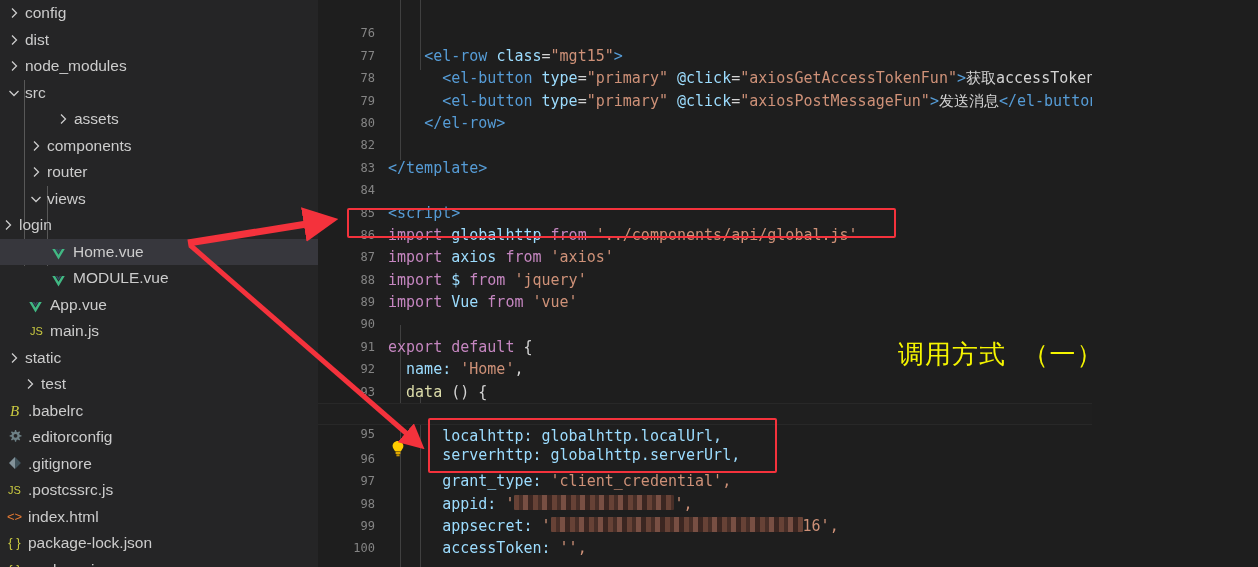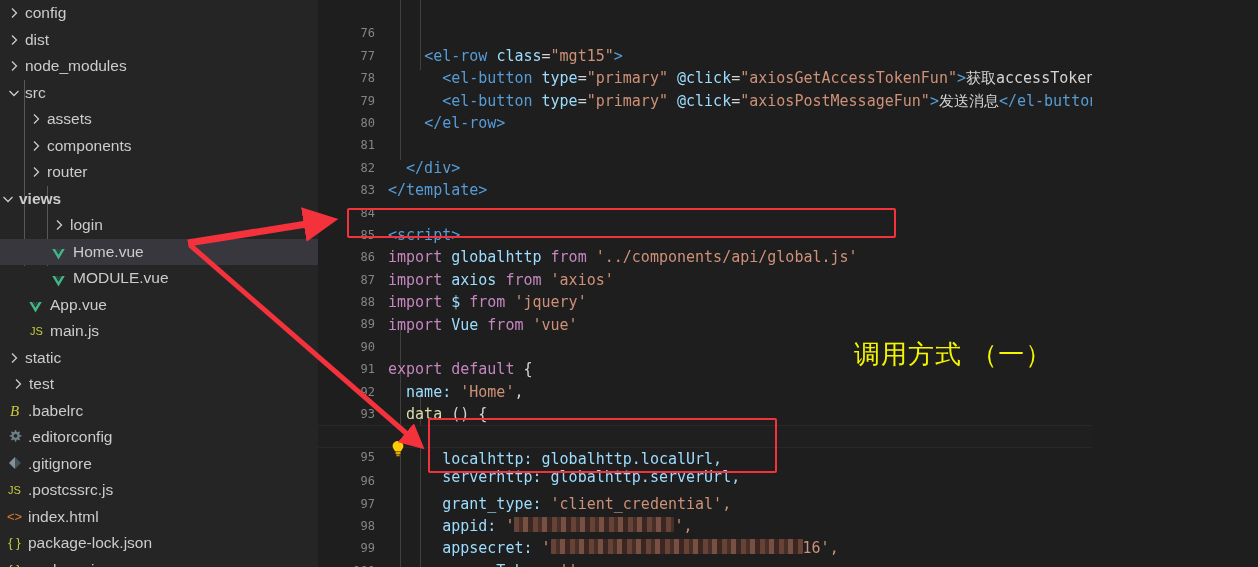--- a/index.html
+++ b/index.html
@@ -217,57 +217,57 @@
 
       <div class="trow" style="padding-left:6px;">
         <span class="twist">
           <svg width="16" height="16" viewBox="0 0 16 16">
               <path d="M3.5 6 L8 10.5 L12.5 6" fill="none" stroke="#cccccc" stroke-width="1.3"></path>
             </svg>
         </span>
         <span class="lbl">src</span>
       </div>
 
+      <div class="trow" style="padding-left:40px;margin-left:15px;">
+        <span class="twist">
+          <svg width="16" height="16" viewBox="0 0 16 16">
+              <path d="M6 3.5 L10.5 8 L6 12.5" fill="none" stroke="#cccccc" stroke-width="1.3"></path>
+            </svg>
+        </span>
+        <span class="lbl">assets</span>
+      </div>
+
       <div class="trow" style="padding-left:28px;">
         <span class="twist">
           <svg width="16" height="16" viewBox="0 0 16 16">
               <path d="M6 3.5 L10.5 8 L6 12.5" fill="none" stroke="#cccccc" stroke-width="1.3"></path>
             </svg>
         </span>
-        <span class="lbl">assets</span>
+        <span class="lbl">components</span>
       </div>
 
       <div class="trow" style="padding-left:28px;">
         <span class="twist">
           <svg width="16" height="16" viewBox="0 0 16 16">
               <path d="M6 3.5 L10.5 8 L6 12.5" fill="none" stroke="#cccccc" stroke-width="1.3"></path>
             </svg>
         </span>
-        <span class="lbl">components</span>
+        <span class="lbl">router</span>
       </div>
 
       <div class="trow" style="padding-left:28px;">
         <span class="twist">
           <svg width="16" height="16" viewBox="0 0 16 16">
-              <path d="M6 3.5 L10.5 8 L6 12.5" fill="none" stroke="#cccccc" stroke-width="1.3"></path>
-            </svg>
-        </span>
-        <span class="lbl">router</span>
-      </div>
-
-      <div class="trow" style="font-weight:bold;">
-        <span class="twist">
-          <svg width="16" height="16" viewBox="0 0 16 16">
               <path d="M3.5 6 L8 10.5 L12.5 6" fill="none" stroke="#cccccc" stroke-width="1.3"></path>
             </svg>
         </span>
         <span class="lbl">views</span>
       </div>
 
-      <div class="trow" style="padding-left:51px;">
+      <div class="trow" style="">
         <span class="twist">
           <svg width="16" height="16" viewBox="0 0 16 16">
               <path d="M6 3.5 L10.5 8 L6 12.5" fill="none" stroke="#cccccc" stroke-width="1.3"></path>
             </svg>
         </span>
         <span class="lbl">login</span>
       </div>
 
       <div class="trow selected" style="padding-left:51px;">
         <span class="ficon vue-ico">
@@ -306,21 +306,21 @@
 
       <div class="trow" style="padding-left:6px;">
         <span class="twist">
           <svg width="16" height="16" viewBox="0 0 16 16">
               <path d="M6 3.5 L10.5 8 L6 12.5" fill="none" stroke="#cccccc" stroke-width="1.3"></path>
             </svg>
         </span>
         <span class="lbl">static</span>
       </div>
 
-      <div class="trow" style="padding-left:10px;">
+      <div class="trow" style="padding-left:22px;">
         <span class="twist">
           <svg width="16" height="16" viewBox="0 0 16 16">
               <path d="M6 3.5 L10.5 8 L6 12.5" fill="none" stroke="#cccccc" stroke-width="1.3"></path>
             </svg>
         </span>
         <span class="lbl">test</span>
       </div>
 
       <div class="trow" style="padding-left:6px;">
         <span class="ficon" style="color:#cbcb41; font-style:italic; font-family:'Liberation Serif',serif; font-size:15px;">B</span>
@@ -397,24 +397,20 @@
       <div class="cline">
         <span class="lnum">79</span>
         <span class="ctext"><span>    </span><span class="t-tag">&lt;/el-row&gt;</span></span>
       </div>
 
       <div class="cline">
         <span class="lnum">80</span>
         <span class="ctext"></span>
       </div>
 
-      <div class="cline">
-        <span class="lnum">81</span>
-        <span class="ctext"><span>  </span><span class="t-tag">&lt;/div&gt;</span></span>
-      </div>
 
       <div class="cline">
         <span class="lnum">82</span>
         <span class="ctext"><span class="t-tag">&lt;/template&gt;</span></span>
       </div>
 
       <div class="cline">
         <span class="lnum">83</span>
         <span class="ctext"></span>
       </div>
@@ -509,21 +505,21 @@
     <div class="bulb" style="top:440px; left:72px;">
       <svg width="16" height="18" viewBox="0 0 16 18">
         <path d="M8 1 C4.7 1 2.6 3.4 2.6 6.1 C2.6 8.3 4.2 9.7 5 11.2 L11 11.2 C11.8 9.7 13.4 8.3 13.4 6.1 C13.4 3.4 11.3 1 8 1 Z" fill="#ffcc00"></path>
         <rect x="5.6" y="11.6" width="4.8" height="2.4" fill="#e0a800"></rect>
         <rect x="6.4" y="14.3" width="3.2" height="2" fill="#c79400"></rect>
       </svg>
     </div>
 
   </div>
 
-  <div class="anno-text" style="left:854px; top:337px;">调用方式 （一）</div>
+  <div class="anno-text" style="left:898px; top:337px;font-family:Liberation Mono, monospace;">调用方式 （一）</div>
 
   <div class="red-box" style="left:347px; top:208px; width:545px; height:26px;"></div>
   <div class="red-box" style="left:428px; top:418px; width:345px; height:51px;"></div>
 
   <svg class="arrows" viewBox="0 0 1258 567">
     <defs>
       <marker id="ah" markerWidth="5" markerHeight="5" refX="2.2" refY="2.5" orient="auto">
         <path d="M0,0 L5,2.5 L0,5 z" fill="#f4323c"></path>
       </marker>
     </defs>

